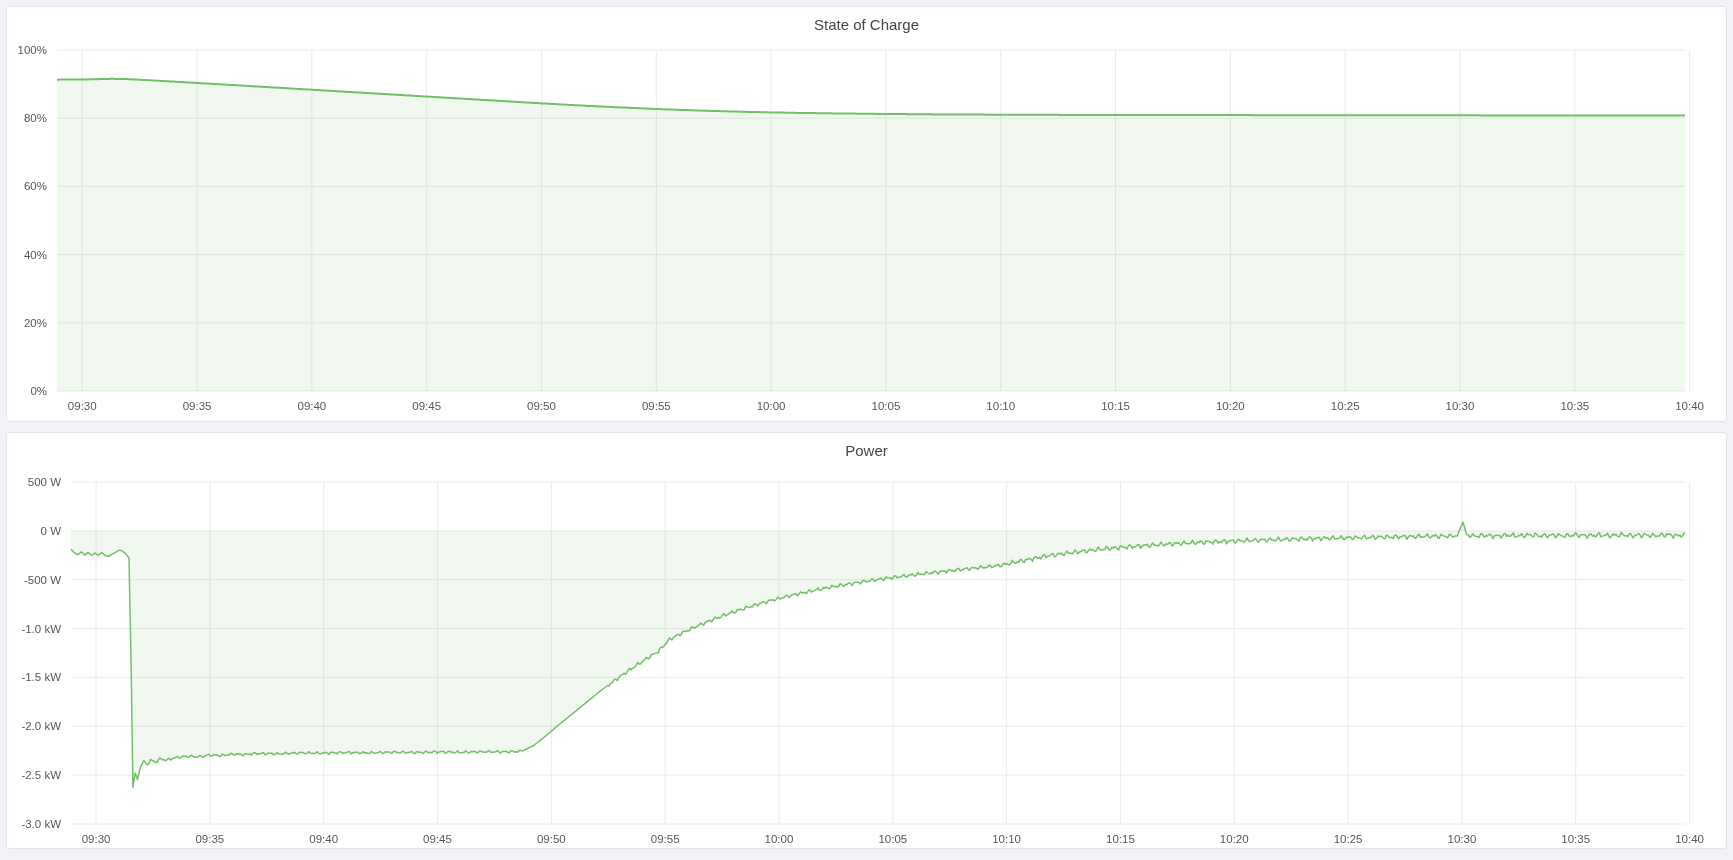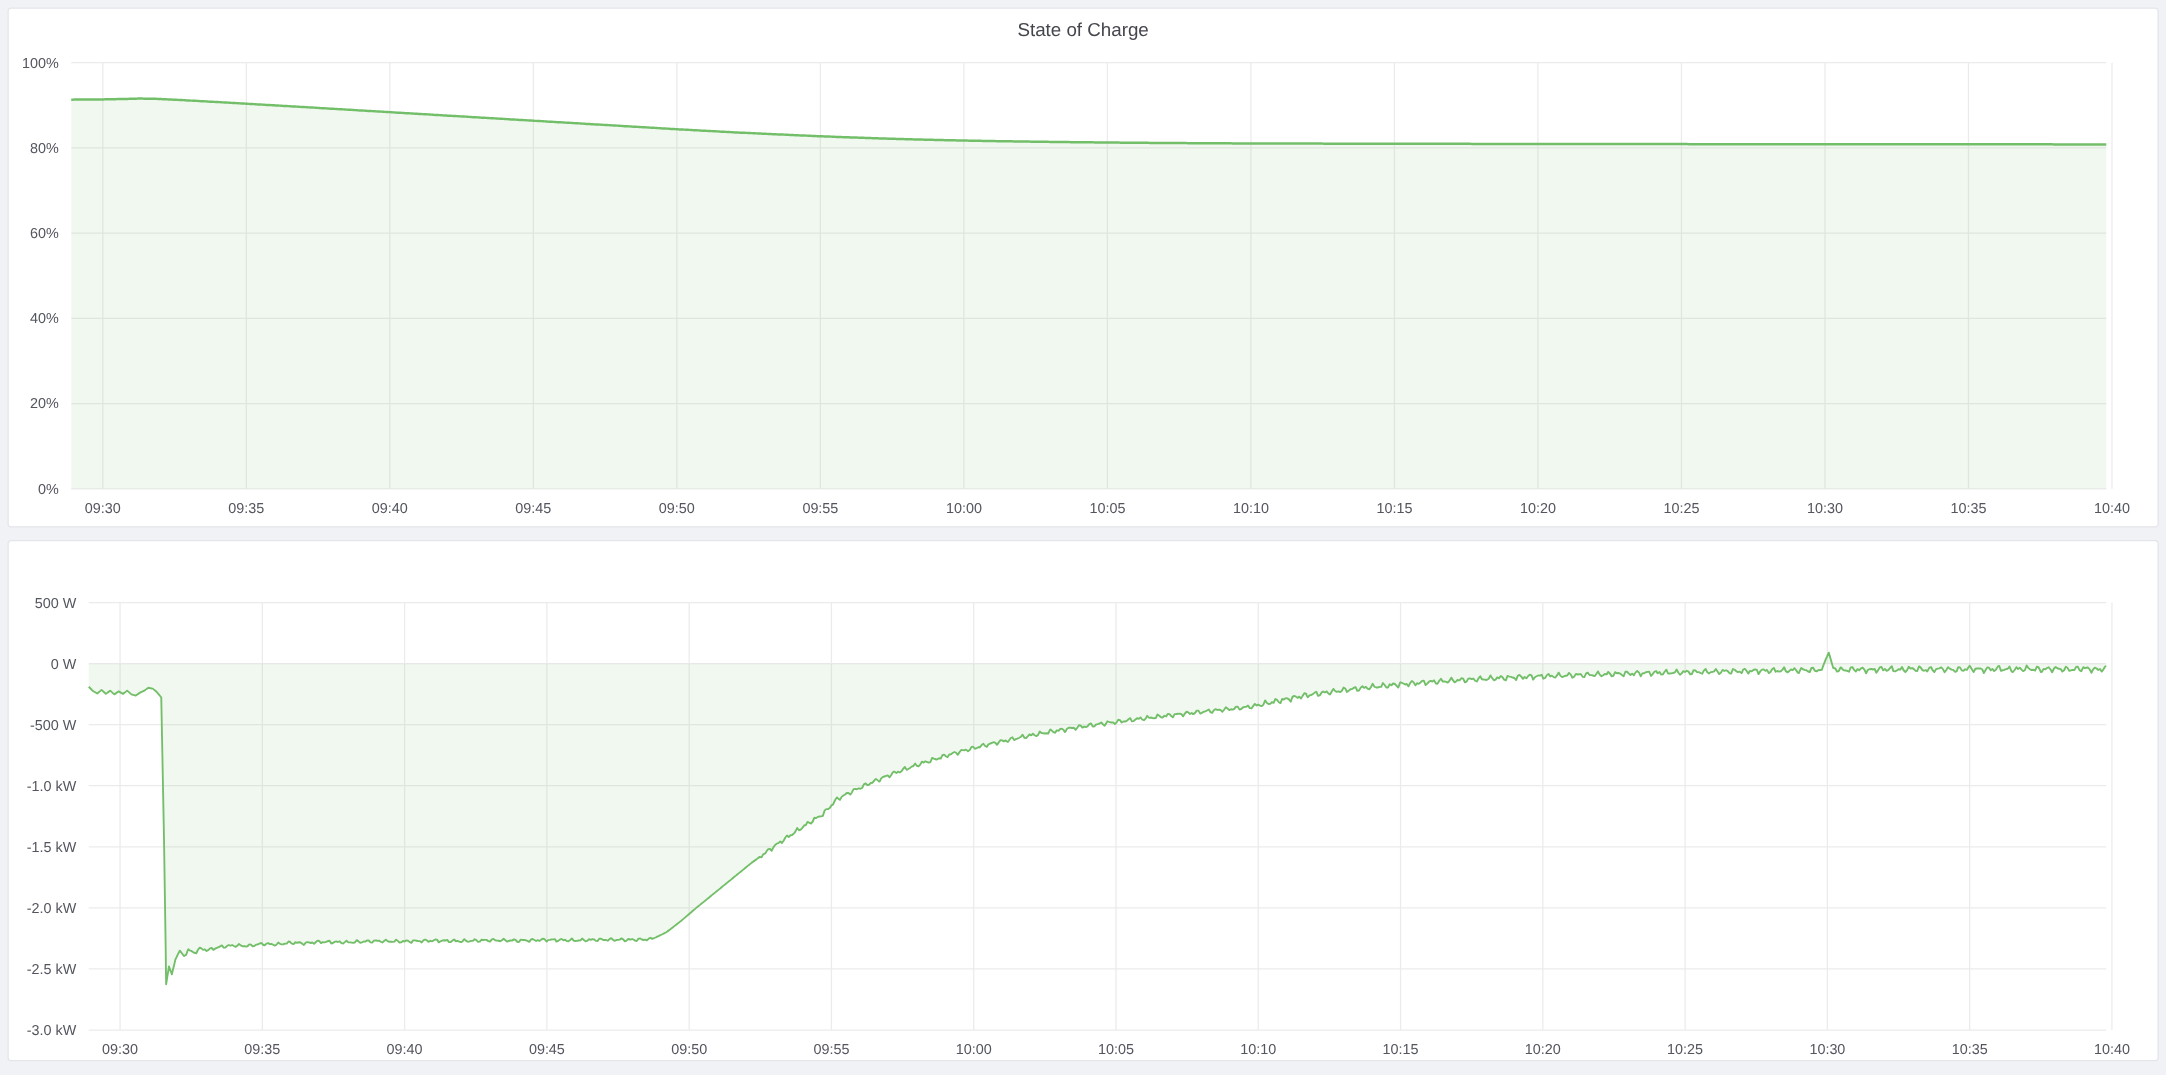--- a/index.html
+++ b/index.html
@@ -98,20 +98,21 @@
           <text x="40" y="251.6" text-anchor="end">40%</text>
           <text x="40" y="183.4" text-anchor="end">60%</text>
           <text x="40" y="115.2" text-anchor="end">80%</text>
           <text x="40" y="47" text-anchor="end">100%</text>
         </g>
       </svg>
   </div>
 </div>
 
 <div class="panel panel-2">
+  <div class="panel-title">Power</div>
   <div class="chart-canvas">
     <svg width="1719" height="415" viewBox="0 0 1719 415">
         <g stroke="#ebebeb" stroke-width="1">
           <line x1="64" x2="1678" y1="49" y2="49"></line>
           <line x1="64" x2="1678" y1="97.85714285714286" y2="97.85714285714286"></line>
           <line x1="64" x2="1678" y1="146.71428571428572" y2="146.71428571428572"></line>
           <line x1="64" x2="1678" y1="195.57142857142856" y2="195.57142857142856"></line>
           <line x1="64" x2="1678" y1="244.42857142857142" y2="244.42857142857142"></line>
           <line x1="64" x2="1678" y1="293.2857142857143" y2="293.2857142857143"></line>
           <line x1="64" x2="1678" y1="342.1428571428571" y2="342.1428571428571"></line>

